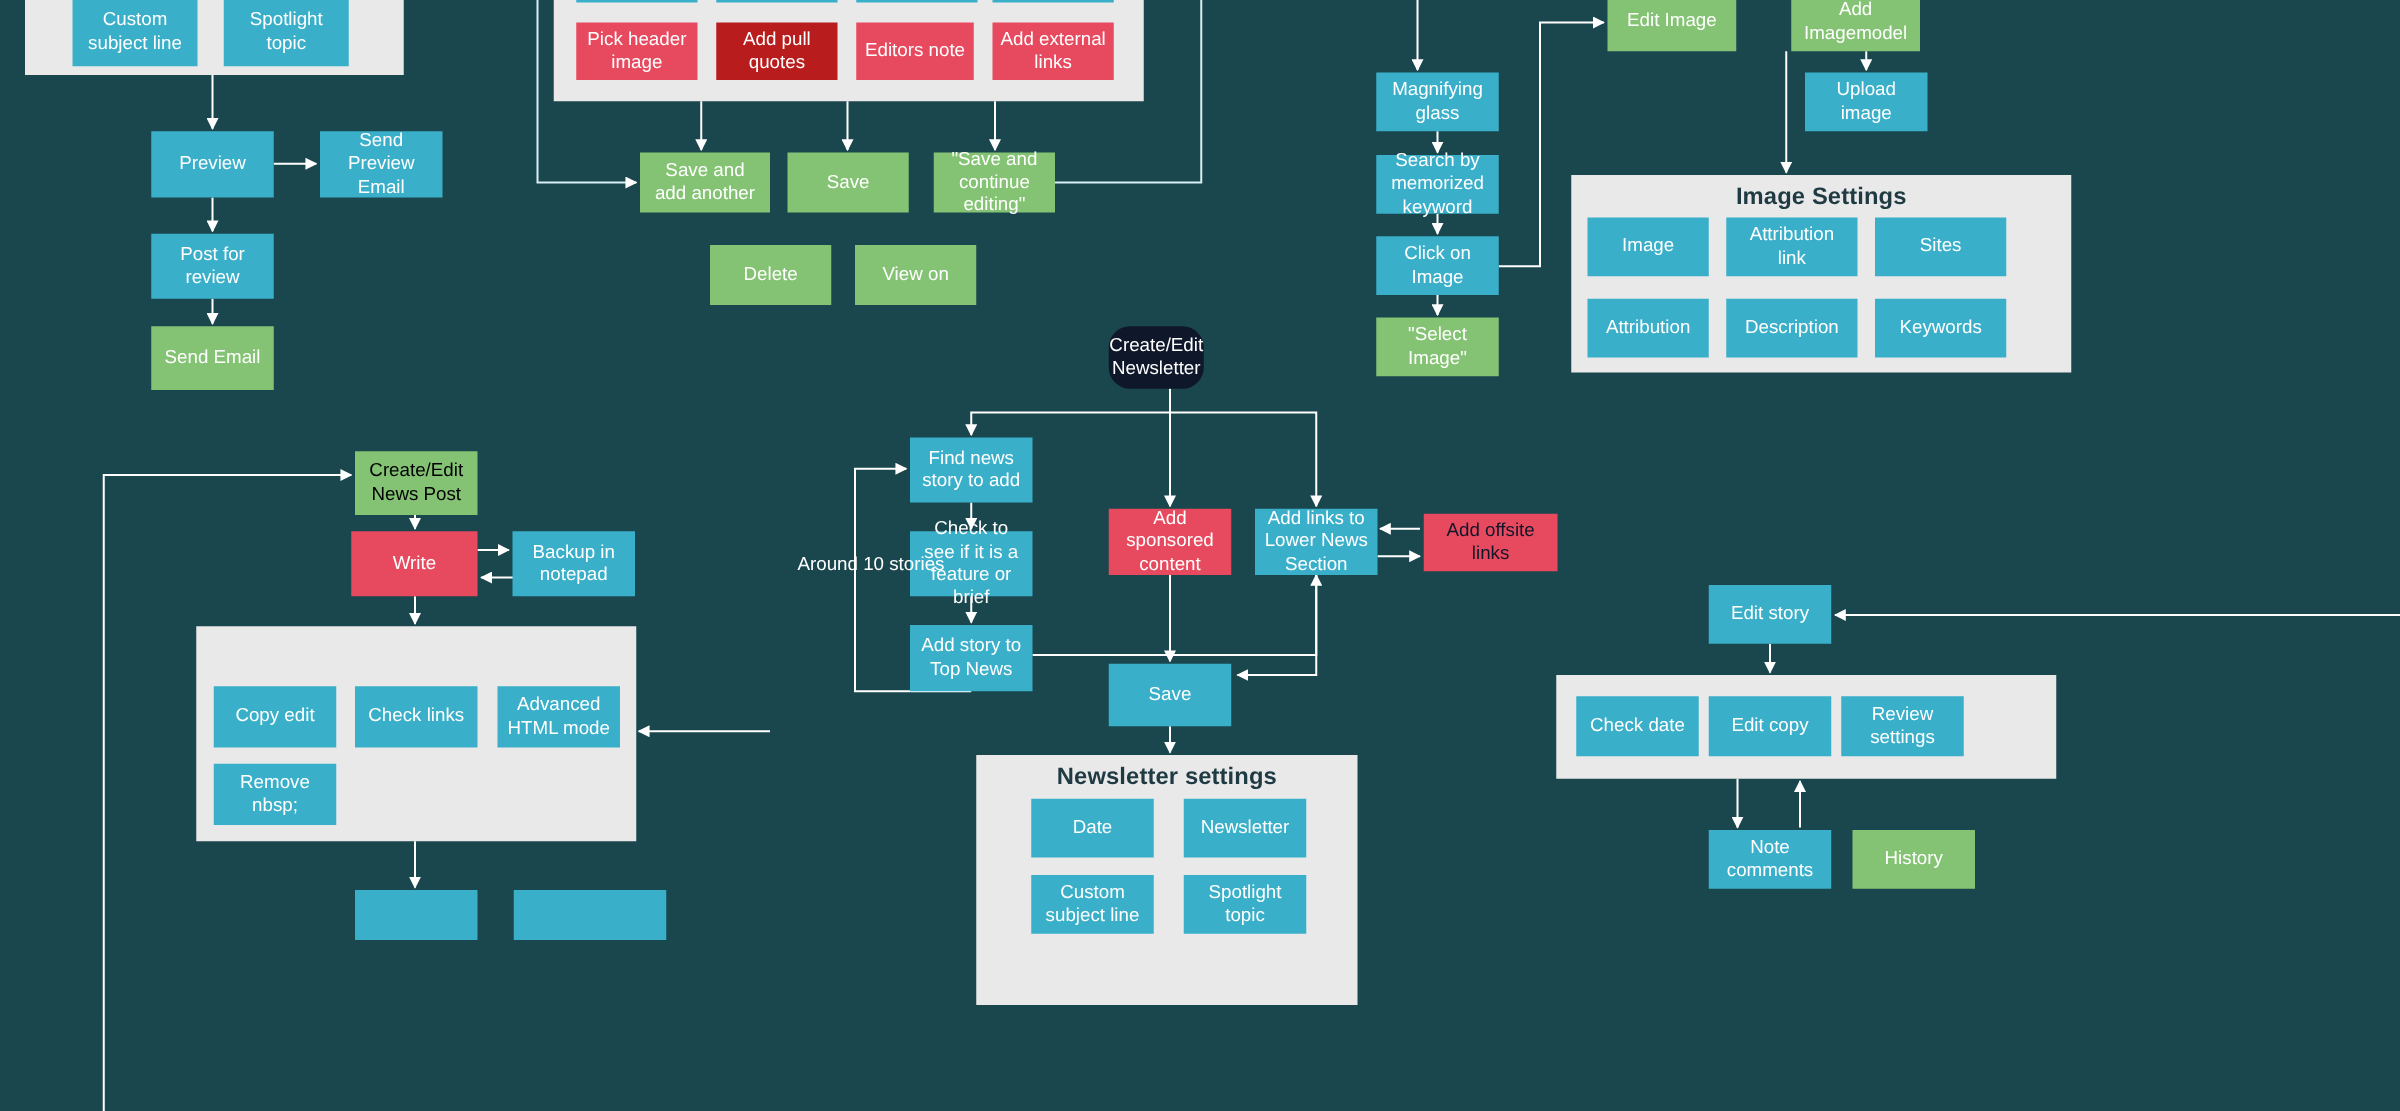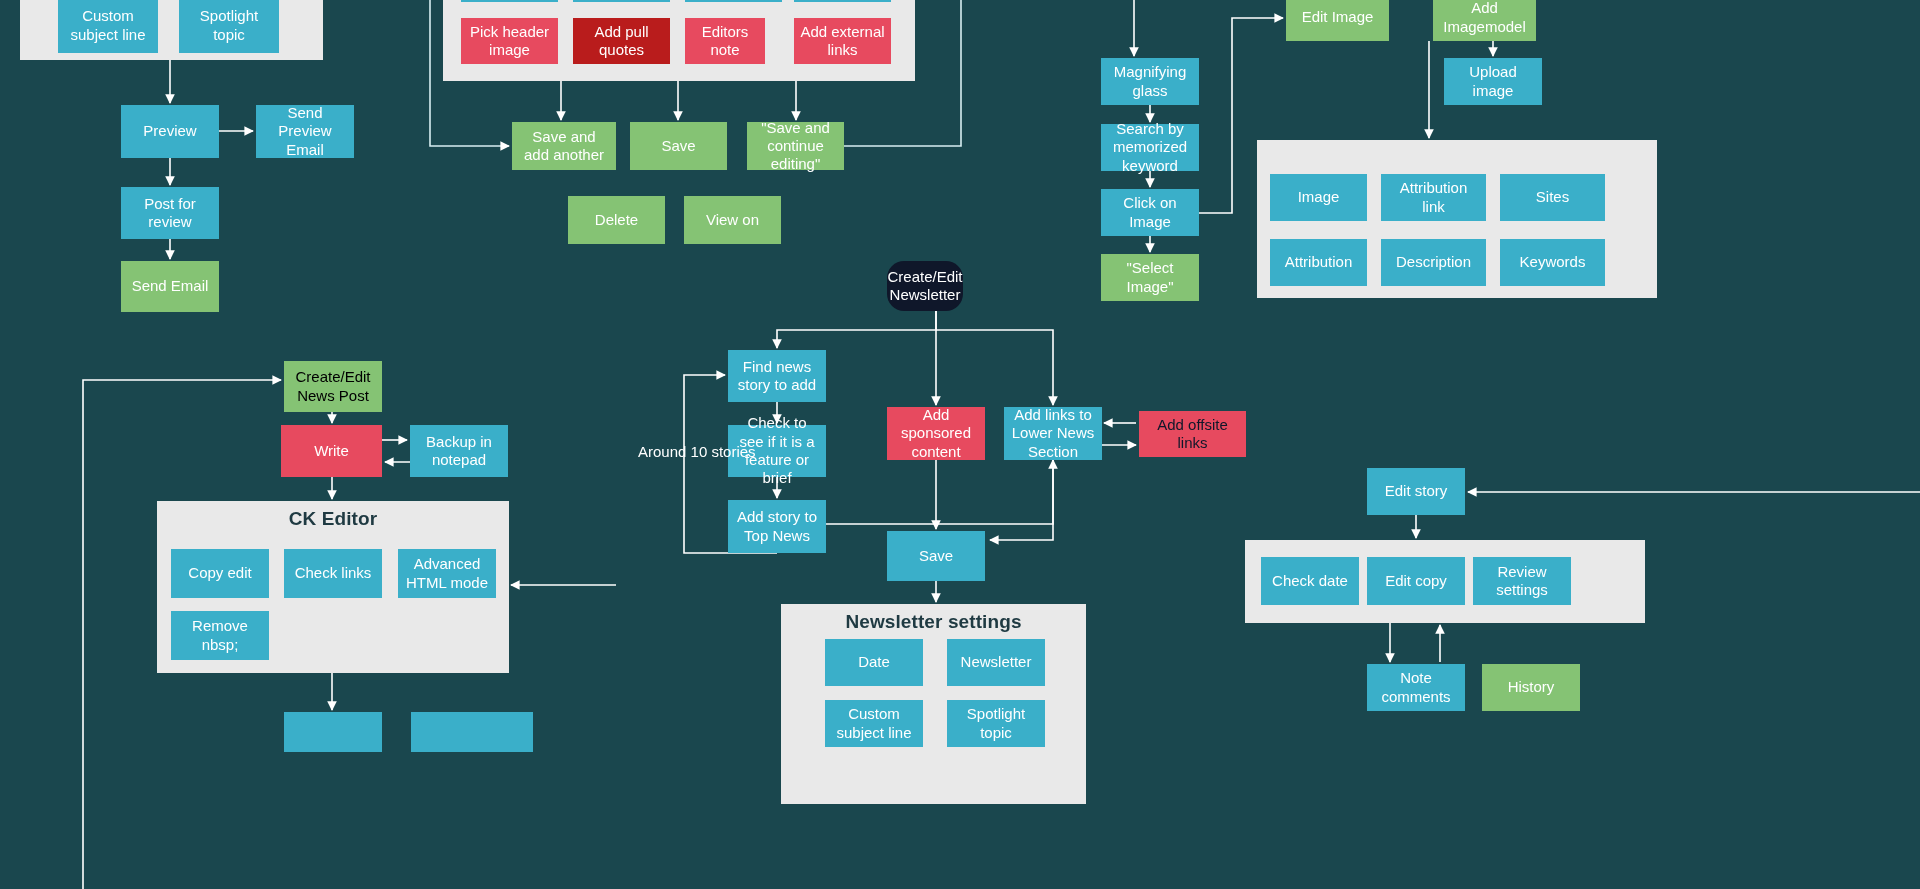--- a/index.html
+++ b/index.html
@@ -119,38 +119,38 @@
 
       <path d="M430,0 L430,146 L509,146" marker-end="url(#arrow)"></path>
 
       <path d="M844,146 L961,146 L961,0"></path>
     </g>
   </svg>
 
 <div class="panel" style="left: 20px; top: -60px; width: 303px; height: 120px; background: rgb(233, 233, 233);"></div>
     <div class="panel" style="left: 443px; top: -60px; width: 472px; height: 141px; background: rgb(233, 233, 233);"></div>
     <div class="panel" style="left: 1257px; top: 140px; width: 400px; height: 158px; background: rgb(233, 233, 233);"></div>
+    <div class="panel-title" style="left: 1257px; top: 147px; width: 400px; color: rgb(31, 58, 66);">Image Settings</div>
     <div class="panel" style="left: 157px; top: 501px; width: 352px; height: 172px; background: rgb(233, 233, 233);"></div>
-    <div class="panel-title" style="left: 157px; top: 508px; width: 352px; color: rgb(31, 58, 66);">CK Editor</div>
     <div class="panel" style="left: 781px; top: 604px; width: 305px; height: 200px; background: rgb(233, 233, 233);"></div>
     <div class="panel-title" style="left: 781px; top: 611px; width: 305px; color: rgb(31, 58, 66);">Newsletter settings</div>
     <div class="panel" style="left: 1245px; top: 540px; width: 400px; height: 83px; background: rgb(233, 233, 233);"></div>
     <div class="node blue" style="left: 58px; top: -2px; width: 100px; height: 55px; background: rgb(58, 175, 201); color: rgb(255, 255, 255);">Custom subject line</div>
     <div class="node blue" style="left: 179px; top: -2px; width: 100px; height: 55px; background: rgb(58, 175, 201); color: rgb(255, 255, 255);">Spotlight topic</div>
     <div class="node blue" style="left: 121px; top: 105px; width: 98px; height: 53px; background: rgb(58, 175, 201); color: rgb(255, 255, 255);">Preview</div>
     <div class="node blue" style="left: 256px; top: 105px; width: 98px; height: 53px; background: rgb(58, 175, 201); color: rgb(255, 255, 255);">Send Preview Email</div>
     <div class="node blue" style="left: 121px; top: 187px; width: 98px; height: 52px; background: rgb(58, 175, 201); color: rgb(255, 255, 255);">Post for review</div>
     <div class="node green" style="left: 121px; top: 261px; width: 98px; height: 51px; background: rgb(133, 195, 116); color: rgb(255, 255, 255);">Send Email</div>
     <div class="node blue" style="left: 461px; top: -14px; width: 97px; height: 16px; background: rgb(58, 175, 201); color: rgb(255, 255, 255);"></div>
     <div class="node blue" style="left: 573px; top: -14px; width: 97px; height: 16px; background: rgb(58, 175, 201); color: rgb(255, 255, 255);"></div>
     <div class="node blue" style="left: 685px; top: -14px; width: 97px; height: 16px; background: rgb(58, 175, 201); color: rgb(255, 255, 255);"></div>
     <div class="node blue" style="left: 794px; top: -14px; width: 97px; height: 16px; background: rgb(58, 175, 201); color: rgb(255, 255, 255);"></div>
     <div class="node red" style="left: 461px; top: 18px; width: 97px; height: 46px; background: rgb(231, 74, 95); color: rgb(255, 255, 255);">Pick header image</div>
     <div class="node blue" style="left: 573px; top: 18px; width: 97px; height: 46px; background: #b91c1c; color: rgb(255, 255, 255);">Add pull quotes</div>
-    <div class="node red" style="left: 685px; top: 18px; width: 80px; height: 46px; background: rgb(231, 74, 95); color: rgb(255, 255, 255);">Editors note</div>
+    <div class="node red" style="left: 685px; top: 18px; width: 94px; height: 46px; background: rgb(231, 74, 95); color: rgb(255, 255, 255);">Editors note</div>
     <div class="node red" style="left: 794px; top: 18px; width: 97px; height: 46px; background: rgb(231, 74, 95); color: rgb(255, 255, 255);">Add external links</div>
     <div class="node green" style="left: 512px; top: 122px; width: 104px; height: 48px; background: rgb(133, 195, 116); color: rgb(255, 255, 255);">Save and add another</div>
     <div class="node green" style="left: 630px; top: 122px; width: 97px; height: 48px; background: rgb(133, 195, 116); color: rgb(255, 255, 255);">Save</div>
     <div class="node green" style="left: 747px; top: 122px; width: 97px; height: 48px; background: rgb(133, 195, 116); color: rgb(255, 255, 255);">"Save and continue editing"</div>
     <div class="node green" style="left: 568px; top: 196px; width: 97px; height: 48px; background: rgb(133, 195, 116); color: rgb(255, 255, 255);">Delete</div>
     <div class="node green" style="left: 684px; top: 196px; width: 97px; height: 48px; background: rgb(133, 195, 116); color: rgb(255, 255, 255);">View on</div>
     <div class="node blue" style="left: 1101px; top: 58px; width: 98px; height: 47px; background: rgb(58, 175, 201); color: rgb(255, 255, 255);">Magnifying glass</div>
     <div class="node blue" style="left: 1101px; top: 124px; width: 98px; height: 47px; background: rgb(58, 175, 201); color: rgb(255, 255, 255);">Search by memorized keyword</div>
     <div class="node blue" style="left: 1101px; top: 189px; width: 98px; height: 47px; background: rgb(58, 175, 201); color: rgb(255, 255, 255);">Click on Image</div>
     <div class="node green" style="left: 1101px; top: 254px; width: 98px; height: 47px; background: rgb(133, 195, 116); color: rgb(255, 255, 255);">"Select Image"</div>

